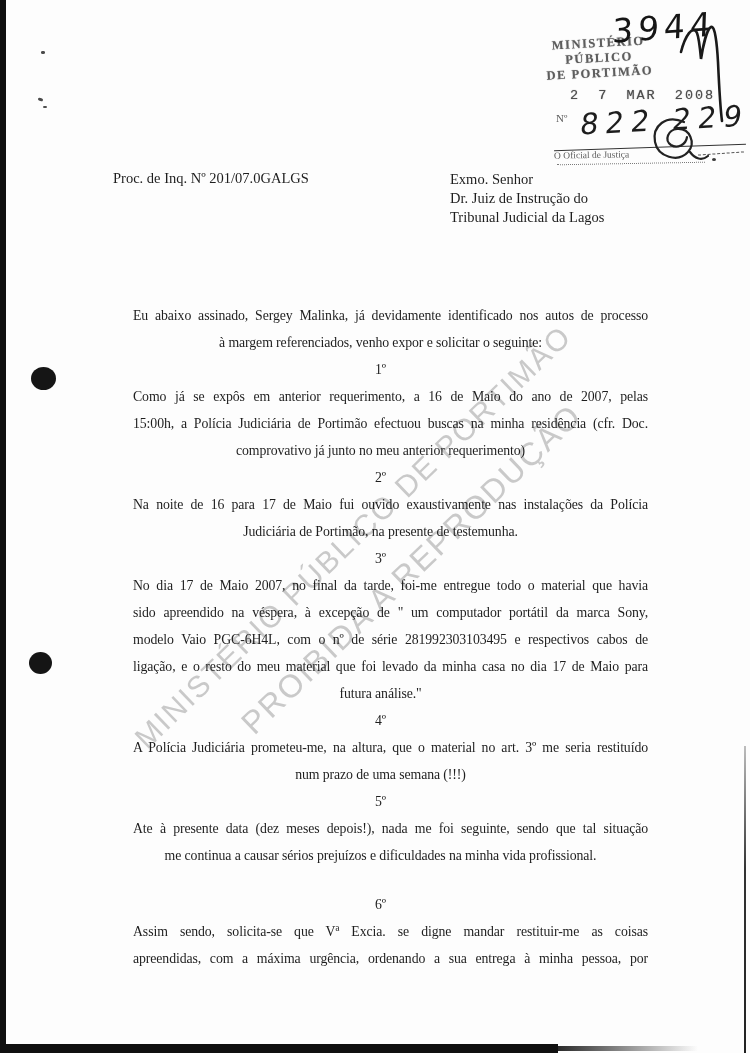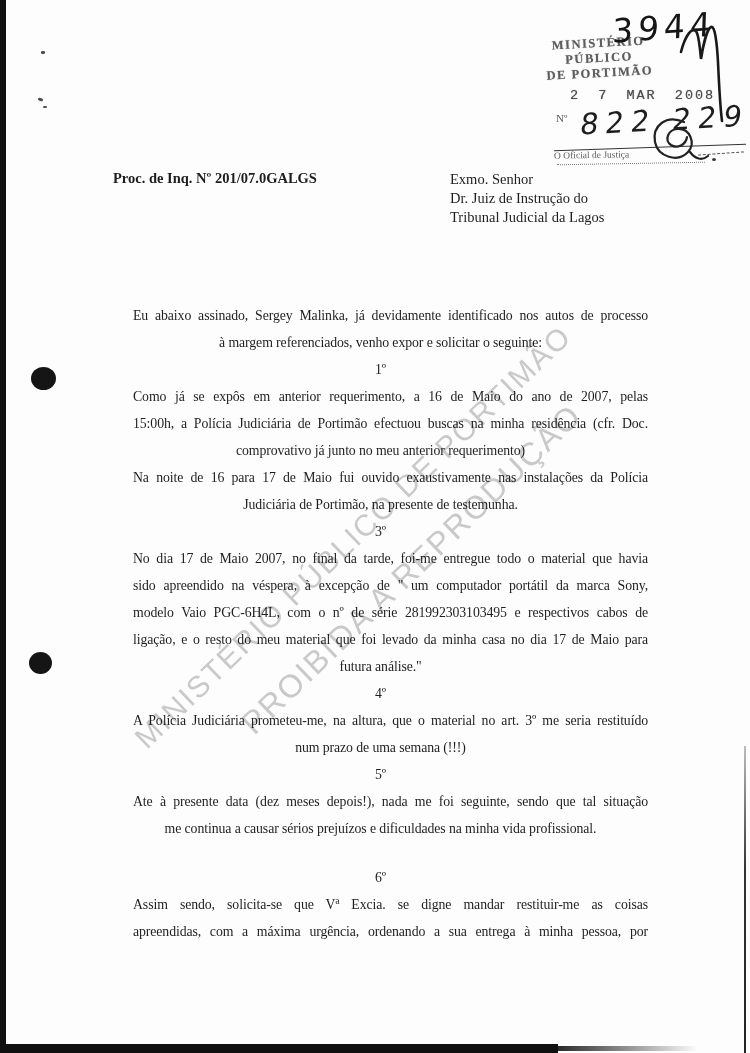--- a/index.html
+++ b/index.html
@@ -45,21 +45,21 @@
   .uline-b{position:absolute;left:698px;top:153px;width:46px;border-top:1.5px dashed #555;
     transform:rotate(-4deg);z-index:2;}
   .oficial{position:absolute;left:554px;top:150px;font-size:9.5px;color:#5c5c5c;
     transform:rotate(-1deg);z-index:2;font-family:"Liberation Serif",serif;}
   .uline-c{position:absolute;left:557px;top:163px;width:148px;border-top:1px dotted #7a7a7a;
     transform:rotate(-1deg);z-index:2;}
   .sig-dot{position:absolute;left:712px;top:158px;width:4px;height:3px;background:#3a3a3a;
     border-radius:50%;z-index:2;}
   svg.mark{position:absolute;z-index:3;}
   
-  .proc{position:absolute;left:113px;top:170px;font-size:14.5px;z-index:2;font-weight:bold;}
+  .proc{position:absolute;left:113px;top:170px;font-size:14.5px;z-index:2;}
   .addressee{position:absolute;left:450px;top:170px;font-size:14.5px;line-height:19px;z-index:2;}
   
   .doc-body{position:absolute;left:113px;top:302px;width:535px;z-index:2;
     font-size:13.8px;letter-spacing:-.1px;}
   .bl{line-height:27px;height:27px;overflow:hidden;}
   .bl.j{text-align:justify;text-align-last:justify;margin-left:20px;}
   .bl.l,.bl.n{text-align:center;}
   .bl.gap{height:22px;}
 </style>
 </head>
@@ -107,20 +107,21 @@
     <div>Tribunal Judicial da Lagos</div>
   </div>
 
   <div class="doc-body">
       <div class="bl j">Eu abaixo assinado, Sergey Malinka, já devidamente identificado nos autos de processo</div>
       <div class="bl l">à margem referenciados, venho expor e solicitar o seguinte:</div>
       <div class="bl n">1º</div>
       <div class="bl j">Como já se expôs em anterior requerimento, a 16 de Maio do ano de 2007, pelas</div>
       <div class="bl j">15:00h, a Polícia Judiciária de Portimão efectuou buscas na minha residência (cfr. Doc.</div>
       <div class="bl l">comprovativo já junto no meu anterior requerimento)</div>
+      <div class="bl n">2º</div>
       <div class="bl j">Na noite de 16 para 17 de Maio fui ouvido exaustivamente nas instalações da Polícia</div>
       <div class="bl l">Judiciária de Portimão, na presente de testemunha.</div>
       <div class="bl n">3º</div>
       <div class="bl j">No dia 17 de Maio 2007, no final da tarde, foi-me entregue todo o material que havia</div>
       <div class="bl j">sido apreendido na véspera, à excepção de " um computador portátil da marca Sony,</div>
       <div class="bl j">modelo Vaio PGC-6H4L, com o nº de série 281992303103495 e respectivos cabos de</div>
       <div class="bl j">ligação, e o resto do meu material que foi levado da minha casa no dia 17 de Maio para</div>
       <div class="bl l">futura análise."</div>
       <div class="bl n">4º</div>
       <div class="bl j">A Polícia Judiciária prometeu-me, na altura, que o material no art. 3º me seria restituído</div>

